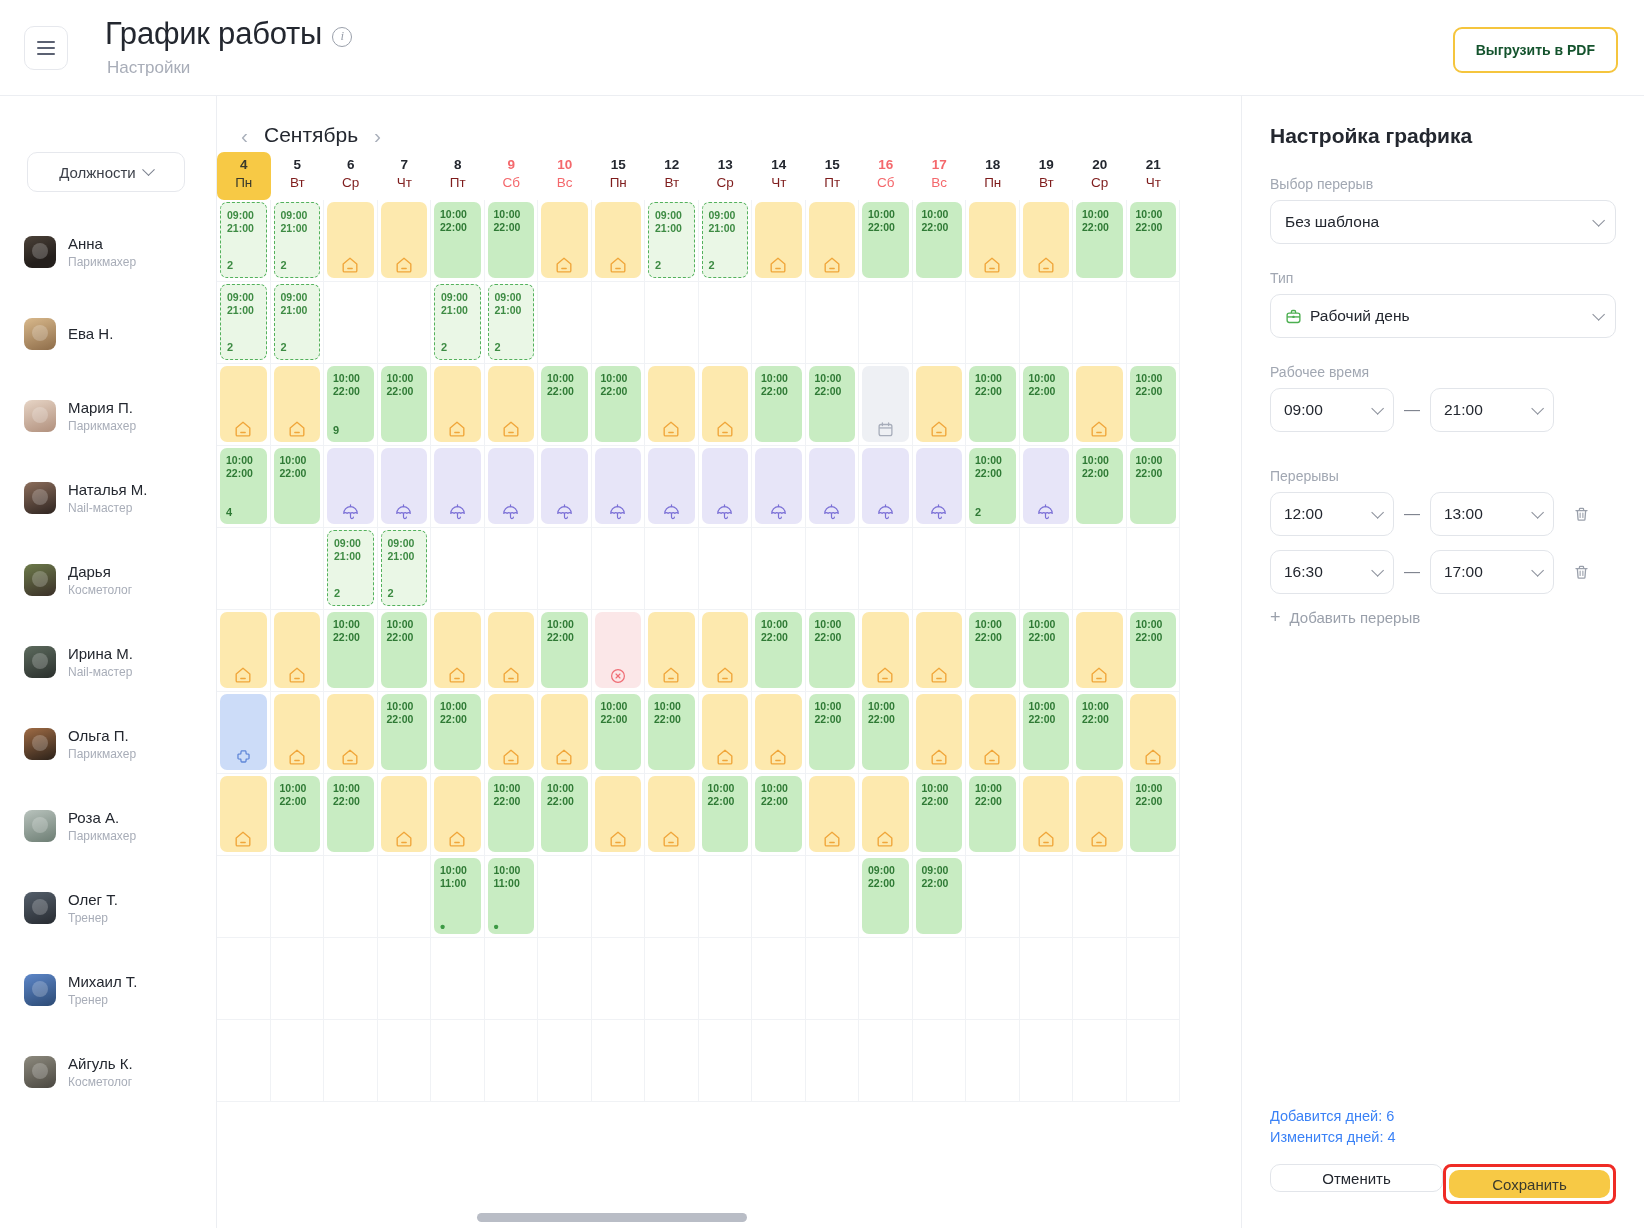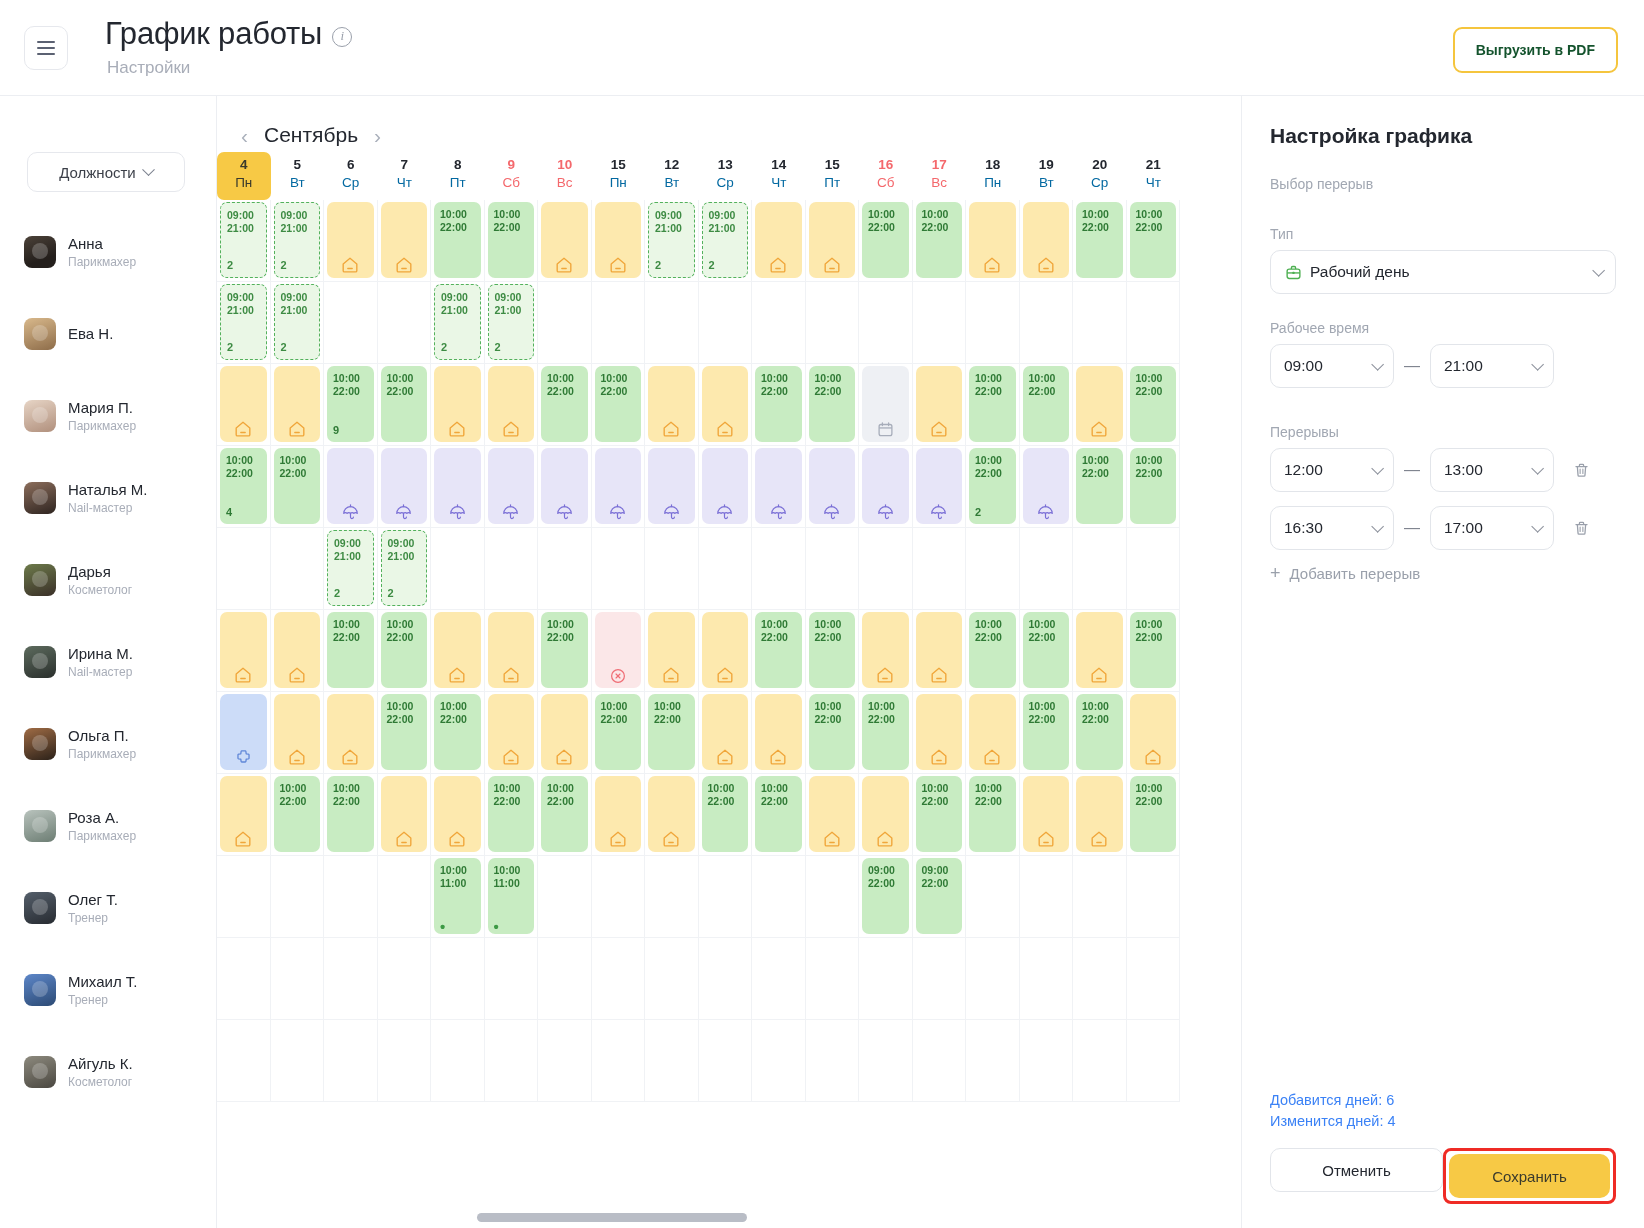--- a/index.html
+++ b/index.html
@@ -138,21 +138,21 @@
   .grid-head { display: flex; height: 48px; padding-left: 0; }
   .dayhead {
     width: 53.5px; flex: 0 0 53.5px;
     text-align: center;
     font-size: 13.5px;
     line-height: 1.35;
     padding-top: 4px;
     position: relative;
   }
   .dayhead .dnum { font-weight: bold; color: #23272f; display:block; }
-  .dayhead .dwd { color: #0369a1; display:block; }
+  .dayhead .dwd { color: #7f1d1d; display:block; }
   .dayhead.weekend .dnum, .dayhead.weekend .dwd { color: #f4686c; }
   .dayhead.today {
     background: #f7c945;
     border-radius: 7px;
   }
   .dayhead.today .dnum, .dayhead.today .dwd { color: #3a3a2c; }
 
   .grid-body { position: relative; }
   .grid-row { display: flex; height: 82px; }
   .cell {
@@ -218,21 +218,21 @@
   .dash { color: #7d828d; font-size: 16px; }
   .trash { margin-left: 8px; cursor: pointer; }
   .add-break {
     margin-top: 12px; font-size: 15px; color: #9aa0ab; display: flex; align-items: center; gap: 9px; cursor: pointer;
   }
   .add-break .plus { font-size: 18px; line-height: 1; color: #9aa0ab; }
   .panel-foot { position: absolute; left: 28px; right: 28px; bottom: 24px; }
   .summary { font-size: 14.5px; color: #3b82f6; line-height: 1.45; margin-bottom: 16px; }
   .btn-row { display: flex; gap: 0; }
   .btn {
-    flex: 1 1 50%; height: 44px; border-radius: 10px;
+    flex: 1 1 50%; height: 28px; border-radius: 10px;
     display: flex; align-items: center; justify-content: center;
     font-size: 15px; cursor: pointer;
   }
   .btn.cancel { border: 1px solid #e2e5ea; background: #fff; color: #23272f; }
   .btn.save { background: #f7c945; color: #3a3a2c; border: none; }
   .save-wrap {
     flex: 1 1 50%;
     border: 3px solid #ef2b25;
     border-radius: 8px;
     padding: 3px;
@@ -1384,20 +1384,24 @@
           <div class="cell"></div>
         </div>
       </div>
     <div class="hscroll"></div>
   </div>
 
   <div class="panel">
     <h2>Настройка графика</h2>
 
     <div class="field-label">Выбор перерыв</div>
+    <div class="select">
+      <span>Без шаблона</span>
+      <span class="sel-chev"></span>
+    </div>
 
     <div class="gap26"></div>
 
     <div class="field-label">Тип</div>
     <div class="select">
       <span class="left">
         <span>
           <svg class="ic" width="17" height="17" viewBox="0 0 20 20" fill="none">
             <rect x="2.5" y="6" width="15" height="11" rx="2.5" stroke="#4caf50" stroke-width="1.6"></rect>
             <path d="M7.5 6V4.6A1.6 1.6 0 0 1 9.1 3h1.8a1.6 1.6 0 0 1 1.6 1.6V6" stroke="#4caf50" stroke-width="1.6"></path>

